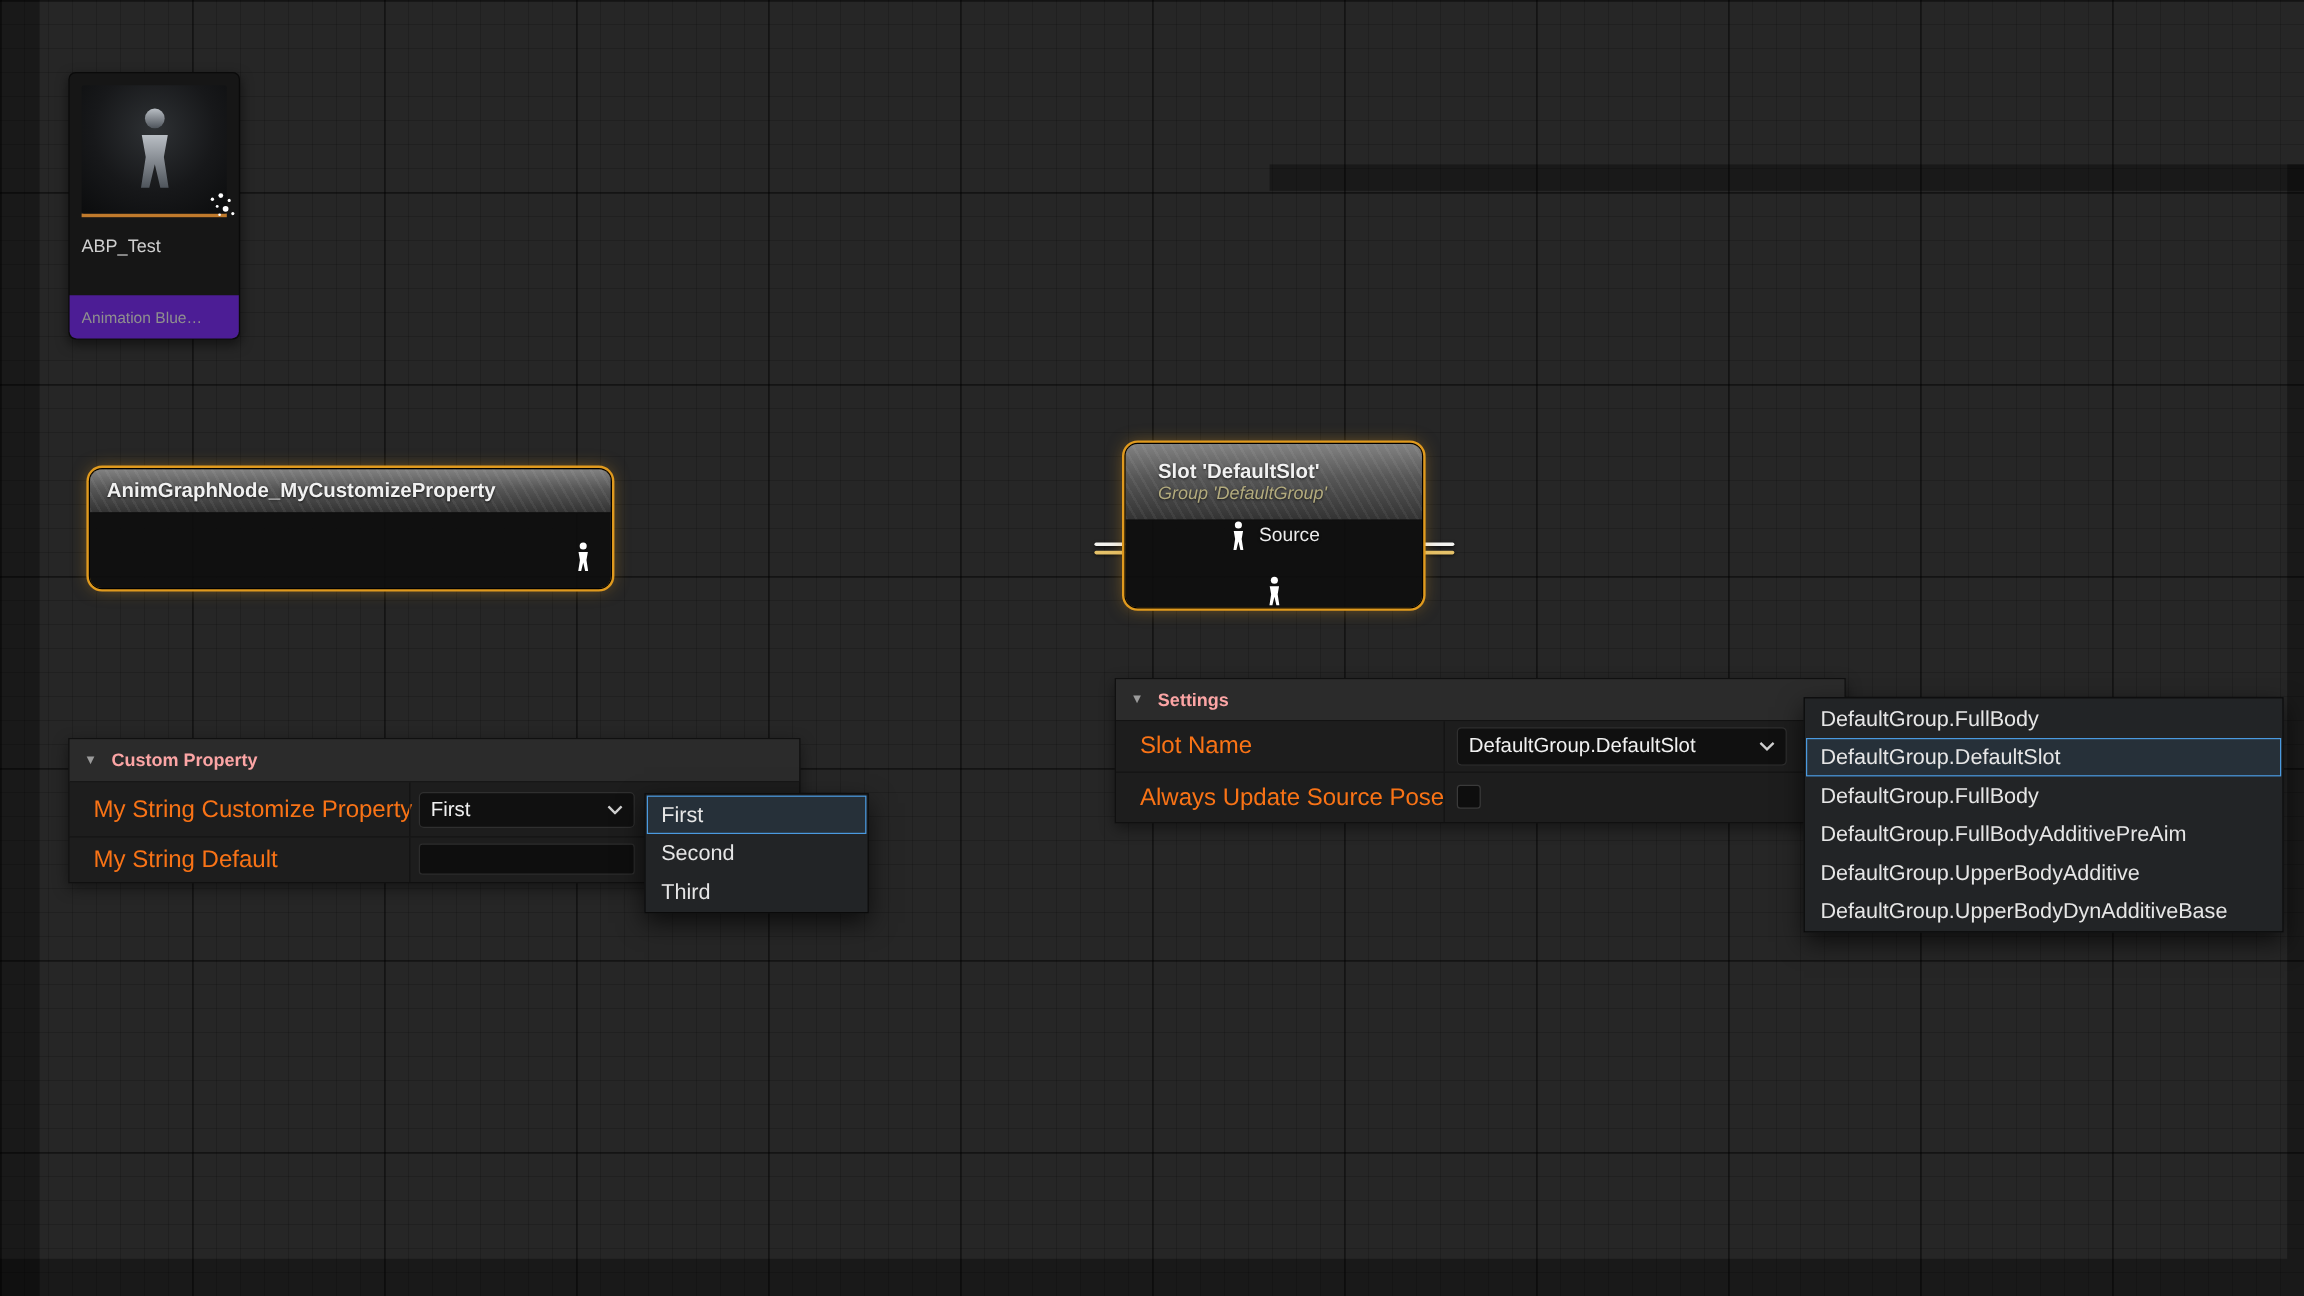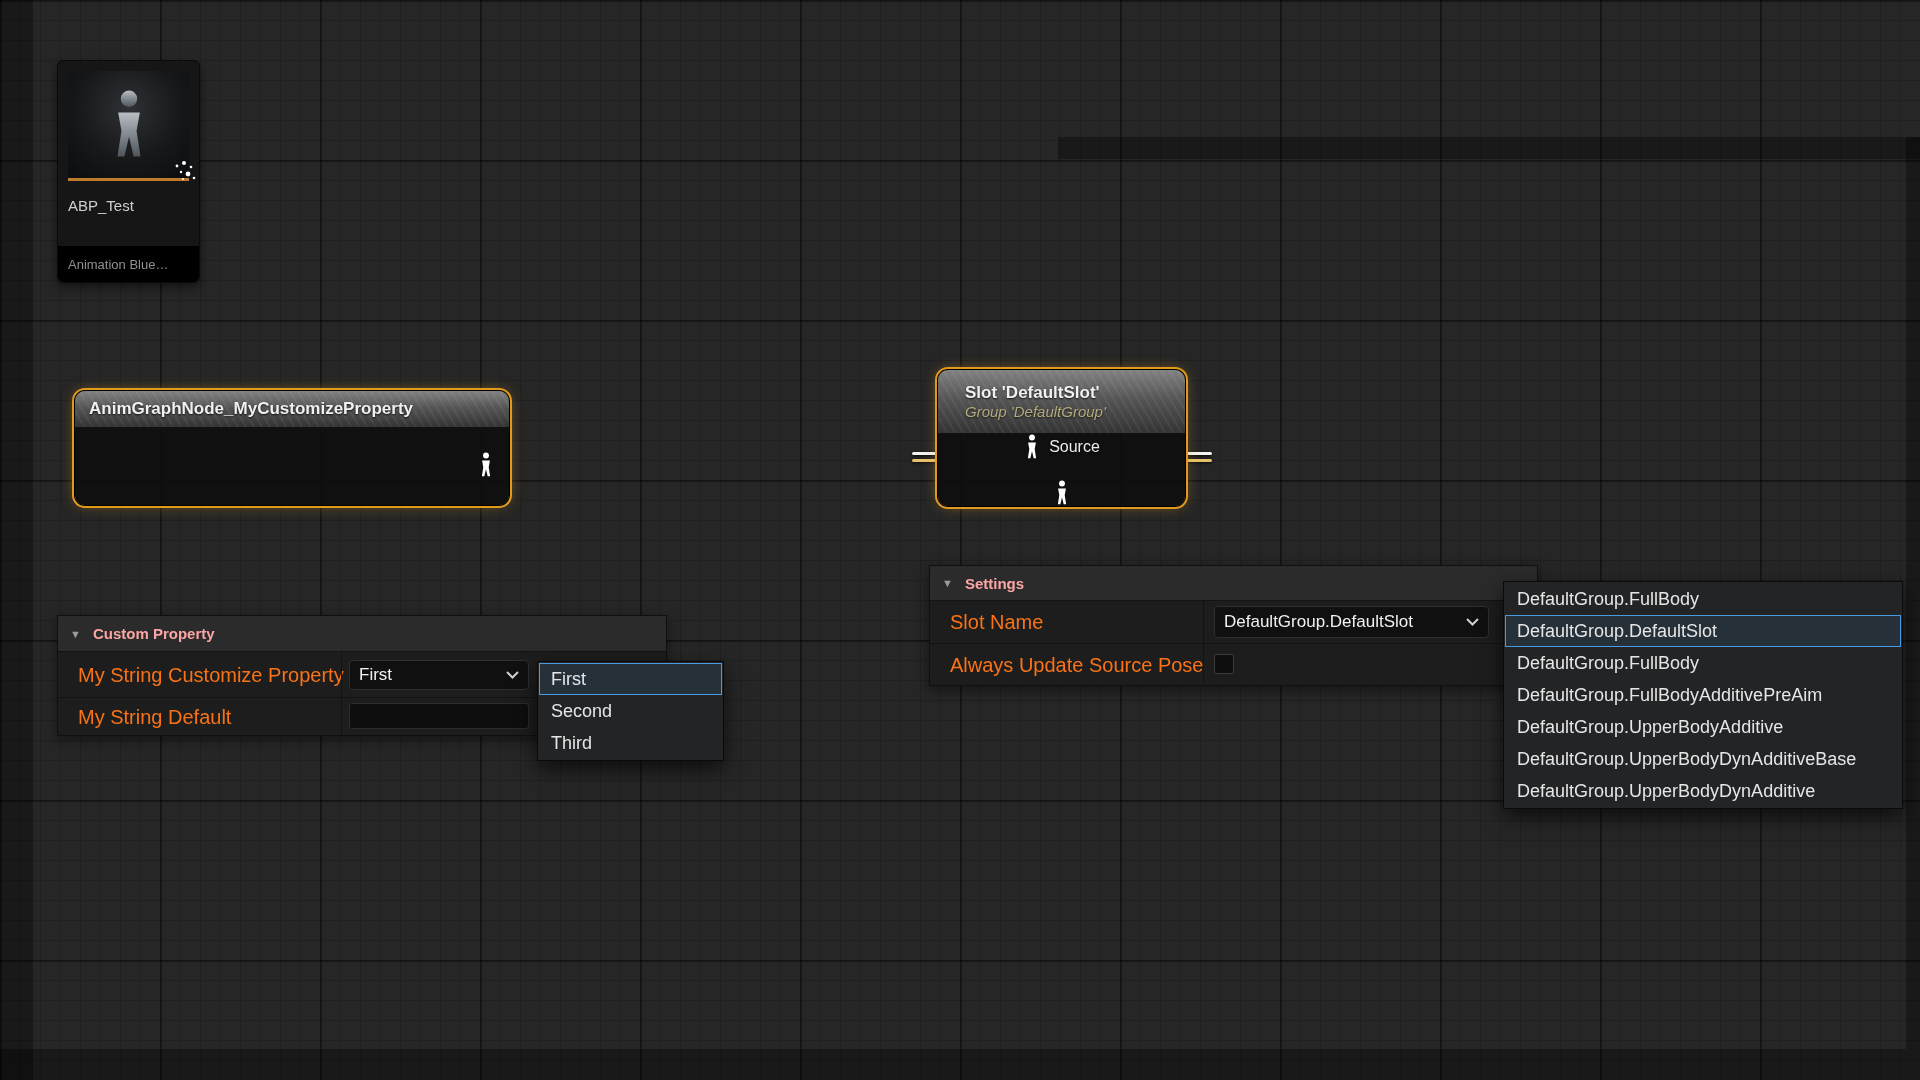--- a/index.html
+++ b/index.html
@@ -29,42 +29,42 @@
     position:relative; width:100%; height:107px; border-radius:2px;
     background:radial-gradient(circle at 50% 35%, #2e3134 0%, #17181a 55%, #0b0c0d 100%);
     overflow:visible;
   }
   .asset-thumb svg.figure{ position:absolute; left:50%; top:6px; transform:translateX(-50%); }
   .asset-sparkle{ position:absolute; right:-8px; bottom:-6px; }
   .asset-colorbar{ width:100%; height:3px; background:#c07a2c; }
   .asset-title{ margin-top:16px; font-size:15px; color:#cfcfcf; }
   .asset-footer{
     position:absolute; left:0; right:0; bottom:0; height:36px;
-    background:#000000; border-radius:0 0 6px 6px; display:flex; align-items:center; padding:0 10px;
+    background:#4c1d95; border-radius:0 0 6px 6px; display:flex; align-items:center; padding:0 10px;
   }
   .asset-type{ font-size:13px; color:#8f8f8f; white-space:nowrap; overflow:hidden; }
 
   
   .node{
     position:absolute; border-radius:10px; background:rgba(14,14,14,.88);
     box-shadow:0 0 0 1px #000, 0 0 0 3px #e09a1e, 0 0 14px rgba(224,154,30,.5);
     overflow:hidden;
   }
   .node-header{
     background-image:
       repeating-linear-gradient(60deg, rgba(255,255,255,.05) 0 2px, transparent 2px 7px),
       linear-gradient(#828282 0%, #565656 45%, #333333 100%);
     border-bottom:1px solid #101010; padding:0 14px;
     display:flex; flex-direction:column; justify-content:center;
   }
   .node-title{ font-size:17px; font-weight:bold; color:#f1f1f1; text-shadow:0 1px 2px rgba(0,0,0,.8); line-height:1.25; }
   .node-subtitle{ font-size:15px; font-style:italic; color:#b3ab7e; text-shadow:0 1px 2px rgba(0,0,0,.7); line-height:1.25; }
   .node-body{ position:relative;flex-direction:column; }
 
-  .node-customize{ left:75px; top:391px; width:434px; height:114px; }
+  .node-customize{ left:75px; top:391px; width:434px; height:99px; }
   .node-customize .node-header{ height:37px; }
   .node-customize .node-body{ height:77px; }
 
   .node-slot{ left:938px; top:370px; width:247px; height:136px; }
   .node-slot .node-header{ height:64px;padding-left:27px; }
   .node-slot .node-body{ height:72px; display:flex; align-items:center; justify-content:space-between; padding:0 12px; }
 
   .pin{ display:inline-flex; align-items:center; gap:8px; }
   .pin-label{ font-size:16px; color:#ececec; text-shadow:0 1px 2px rgba(0,0,0,.7); }
   .pose-out-abs{ position:absolute; right:14px; top:50%; transform:translateY(-50%); }
@@ -238,16 +238,15 @@
     </div>
   </div>
 
   <div class="menu" style="left:1503px; top:581px; width:400px;">
     <div class="menu-item">DefaultGroup.FullBody</div>
     <div class="menu-item selected">DefaultGroup.DefaultSlot</div>
     <div class="menu-item">DefaultGroup.FullBody</div>
     <div class="menu-item">DefaultGroup.FullBodyAdditivePreAim</div>
     <div class="menu-item">DefaultGroup.UpperBodyAdditive</div>
     <div class="menu-item">DefaultGroup.UpperBodyDynAdditiveBase</div>
-    <div class="menu-item">DefaultGroup.UpperBodyDynAdditive</div>
   </div>
 
 </div>
 
 </body></html>

